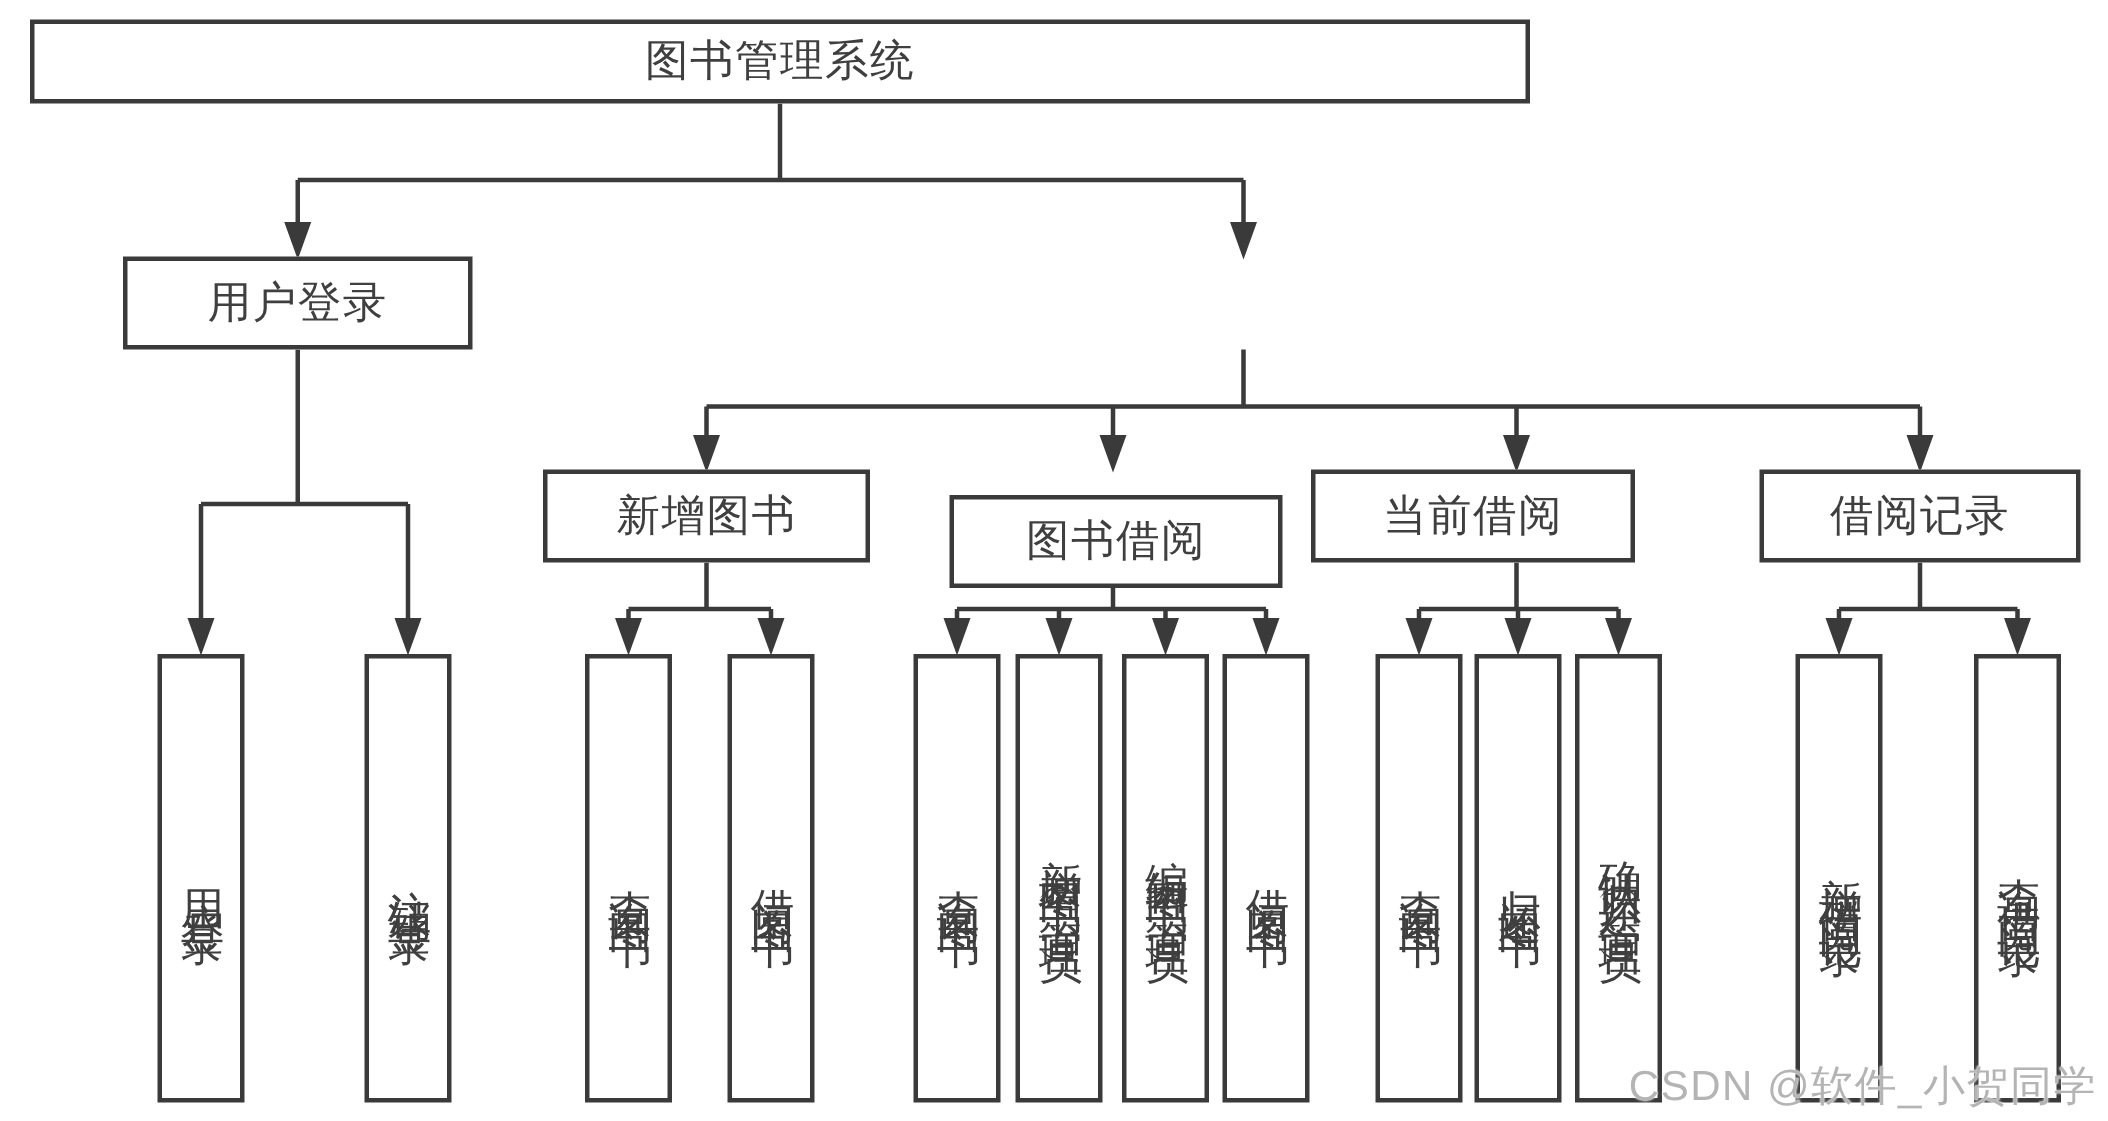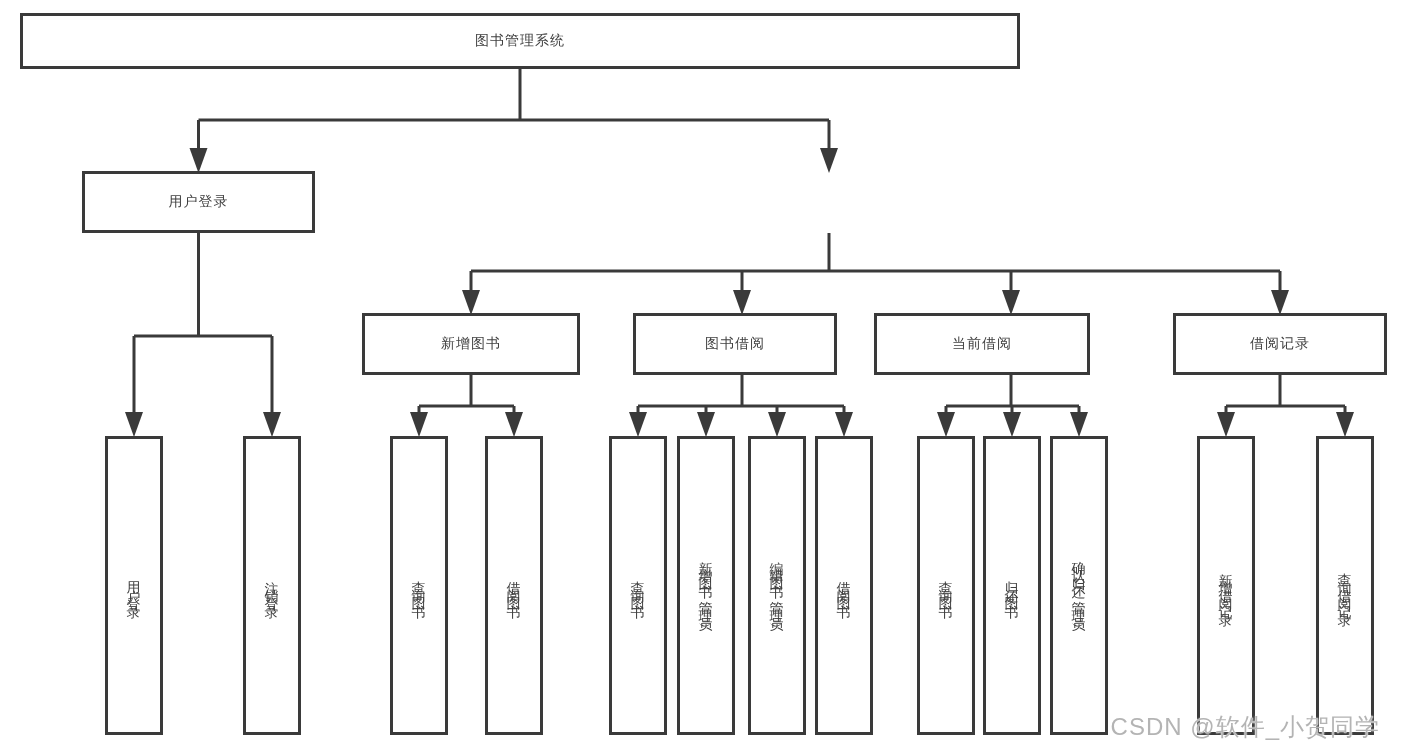--- a/index.html
+++ b/index.html
@@ -18,33 +18,33 @@
   }
   .wires{position:absolute;left:0;top:0;width:1405px;height:747px;}
   .wires .ln{stroke:var(--line);stroke-width:3;fill:none;}
   .wires .arrow{fill:var(--line);stroke:none;}
   .node{
     position:absolute;box-sizing:border-box;
     border:3px solid var(--line);
     background:#fff;
     display:flex;align-items:center;justify-content:center;
     color:var(--text);
-    font-size:14px;line-height:1.25;letter-spacing:1px;
+    font-size:29px;line-height:1.25;letter-spacing:1px;
     text-align:center;
   }
   .node.v{
     writing-mode:vertical-rl;
     text-orientation:mixed;
     letter-spacing:8px;
     line-height:1;
     padding:8px 0;
   }
   .watermark{
-    position:absolute;right:25px;bottom:4px;
-    font-size:24px;letter-spacing:1px;
+    position:absolute;right:7px;bottom:4px;
+    font-size:28px;letter-spacing:1px;
     color:var(--wm);
     text-shadow:0 0 2px #ffffff,0 0 1px #ffffff;
     white-space:nowrap;
   }
 </style>
 </head>
 <body>
 
 <div class="canvas">
 
@@ -83,21 +83,21 @@
     <path class="arrow" d="M1070 412 L1088 412 L1079 437 Z"></path>
     <path class="arrow" d="M1217 412 L1235 412 L1226 437 Z"></path>
     <path class="arrow" d="M1336 412 L1354 412 L1345 437 Z"></path>
   </svg>
 
   <div class="node" style="left:20px;top:13px;width:1000px;height:56px">图书管理系统</div>
 
   <div class="node" style="left:82px;top:171px;width:233px;height:62px">用户登录</div>
 
   <div class="node" style="left:362px;top:313px;width:218px;height:62px">新增图书</div>
-  <div class="node" style="left:633px;top:313px;width:204px;height:62px">图书借阅</div>
+  <div class="node" style="left:633px;top:330px;width:222px;height:62px">图书借阅</div>
   <div class="node" style="left:874px;top:313px;width:216px;height:62px">当前借阅</div>
   <div class="node" style="left:1173px;top:313px;width:214px;height:62px">借阅记录</div>
 
   <div class="node v" style="left:105px;top:436px;width:58px;height:299px">用户登录</div>
   <div class="node v" style="left:243px;top:436px;width:58px;height:299px">注销登录</div>
   <div class="node v" style="left:390px;top:436px;width:58px;height:299px">查询图书</div>
   <div class="node v" style="left:485px;top:436px;width:58px;height:299px">借阅图书</div>
   <div class="node v" style="left:609px;top:436px;width:58px;height:299px">查询图书</div>
   <div class="node v" style="left:677px;top:436px;width:58px;height:299px">新增图书（管理员）</div>
   <div class="node v" style="left:748px;top:436px;width:58px;height:299px">编辑图书（管理员）</div>

